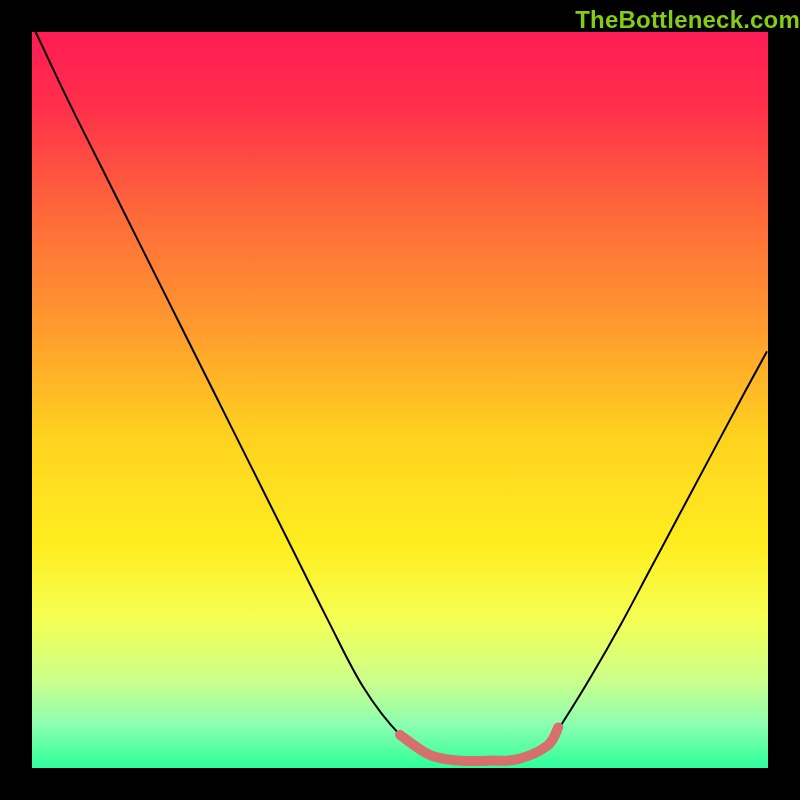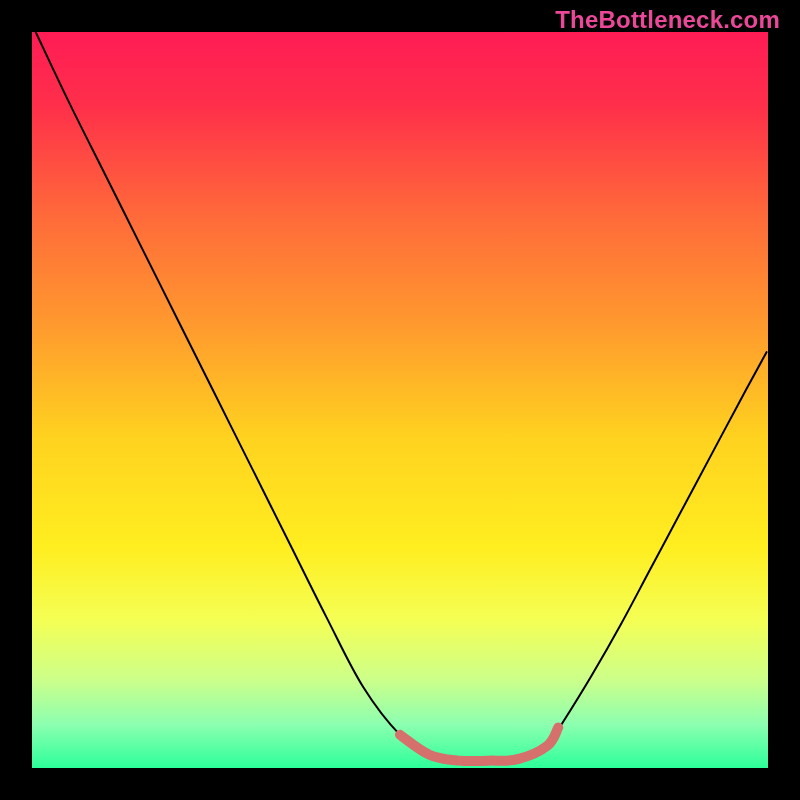--- a/index.html
+++ b/index.html
@@ -6,25 +6,25 @@
   html, body { width: 800px; height: 800px; overflow: hidden; background: #000; }
   .frame {
     position: relative;
     width: 800px;
     height: 800px;
     background: #000;
   }
   .watermark {
     position: absolute;
     top: 6px;
-    right: 20px;
+    right: 0;
     font-family: Arial, Helvetica, sans-serif;
     font-size: 24px;
     font-weight: 600;
-    color: #ec4899;
+    color: #84cc16;
     letter-spacing: 0.2px;
     user-select: none;
   }
   .plot {
     position: absolute;
     left: 32px;
     top: 32px;
     width: 736px;
     height: 736px;
     overflow: hidden;

